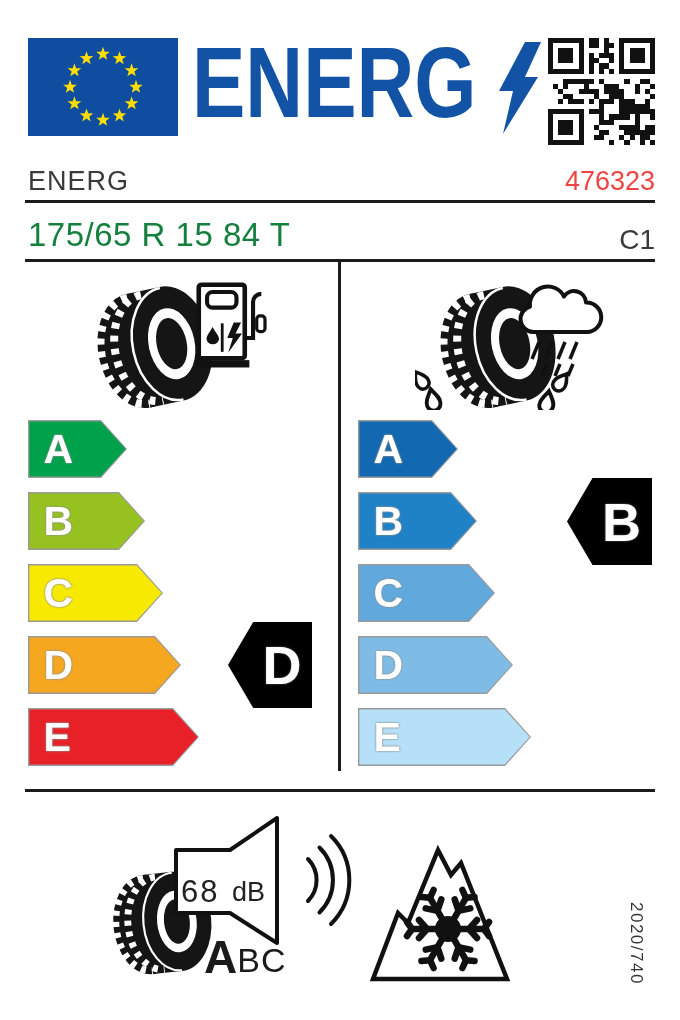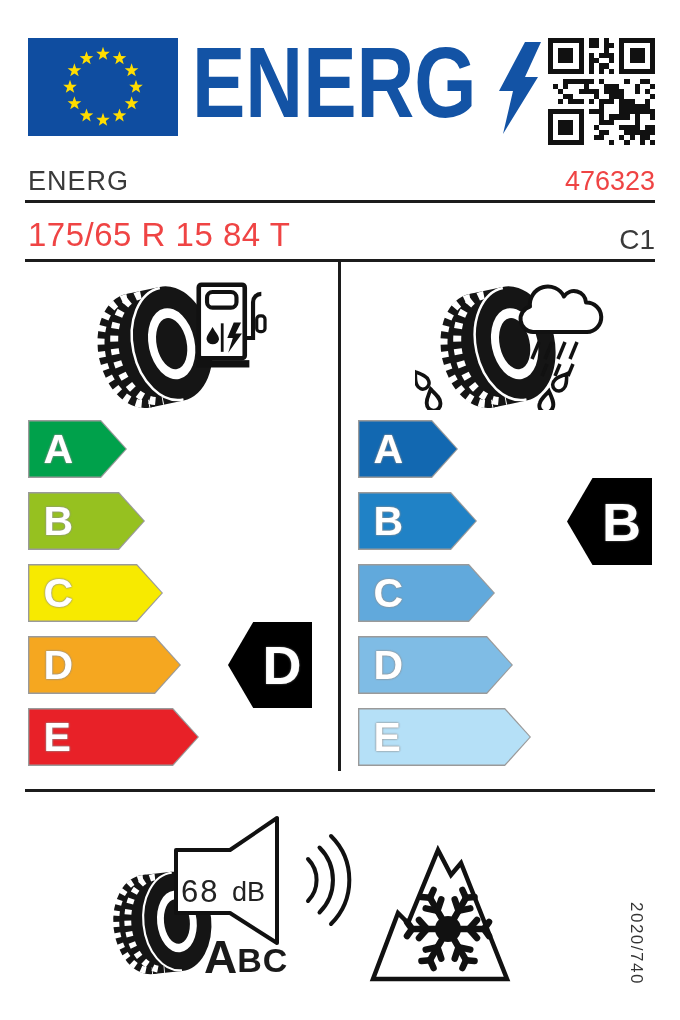--- a/index.html
+++ b/index.html
@@ -6,37 +6,37 @@
   #label{position:relative;width:680px;height:1020px;background:#fff;overflow:hidden;
          font-family:"Liberation Sans",sans-serif;color:#3a3a3a;}
   .abs{position:absolute;}
   .hline{position:absolute;left:25px;width:630px;height:3px;background:#1c1c1c;}
   #vdivider{position:absolute;left:338px;top:261px;width:3px;height:510px;background:#1c1c1c;}
   #energ-text{position:absolute;left:192px;top:36px;font-size:100px;line-height:92px;
               font-weight:bold;color:#1353A5;letter-spacing:0;transform:scaleX(.8);
               transform-origin:left top;white-space:nowrap;}
   #brand{position:absolute;left:28px;top:166px;font-size:27px;letter-spacing:1px;color:#3a3a3a;}
   #article{position:absolute;right:25px;top:166px;font-size:27px;color:#ef4444;}
-  #tyre-size{position:absolute;left:28px;top:216px;font-size:33px;letter-spacing:.5px;color:#ef4444;}
+  #tyre-size{position:absolute;left:28px;top:216px;font-size:33px;letter-spacing:.5px;color:#15803d;}
   #tyre-class{position:absolute;right:25px;top:224px;font-size:28px;color:#3a3a3a;}
   .arrow{position:absolute;height:58px;background:#9a9a9a;
          clip-path:polygon(0 0,calc(100% - 26px) 0,100% 50%,calc(100% - 26px) 100%,0 100%);}
   .arrow-in{position:absolute;inset:1.4px;display:flex;align-items:center;
          clip-path:polygon(0 0,calc(100% - 25px) 0,100% 50%,calc(100% - 25px) 100%,0 100%);}
   .arrow-letter{margin-left:14px;font-size:41px;font-weight:bold;color:#fff;line-height:55px;
          text-shadow:0 0 2px #8a8a8a,0 0 2px #9a9a9a;}
   .indicator{position:absolute;background:#000;display:flex;align-items:center;justify-content:center;
          clip-path:polygon(0 50%,30% 0,100% 0,100% 100%,30% 100%);}
   .indicator span{font-size:54px;font-weight:bold;color:#fff;margin-left:24px;
          text-shadow:0 0 2px #777;}
   #fuel-indicator{left:228px;top:622px;width:84px;height:86px;}
   #wet-indicator{left:567px;top:478px;width:85px;height:87px;}
   #noise-class{position:absolute;left:204px;top:939px;display:flex;align-items:flex-end;color:#1a1a1a;}
   #noise-class .big{font-size:46px;font-weight:800;line-height:.82;}
-  #noise-class .small{font-size:34px;font-weight:700;line-height:.92;letter-spacing:1px;}
+  #noise-class .small{font-size:34px;font-weight:400;line-height:.92;letter-spacing:1px;}
   #regulation{position:absolute;left:626px;top:902px;writing-mode:vertical-rl;
          font-size:17px;letter-spacing:1.5px;color:#333;}
 </style>
 </head>
 <body>
 
 <div id="label">
 
   <svg id="eu-flag" class="abs" style="left:28px;top:38px" width="150" height="98" viewBox="0 0 150 98">
     <rect x="0" y="0" width="150" height="98" fill="#0F4DA0"></rect>

